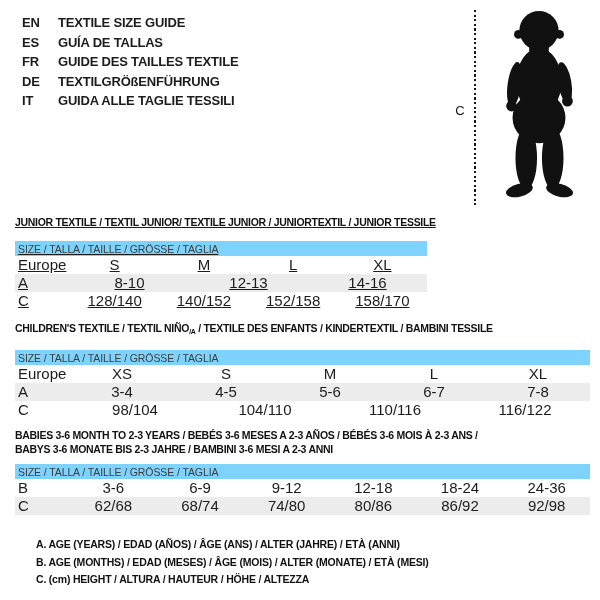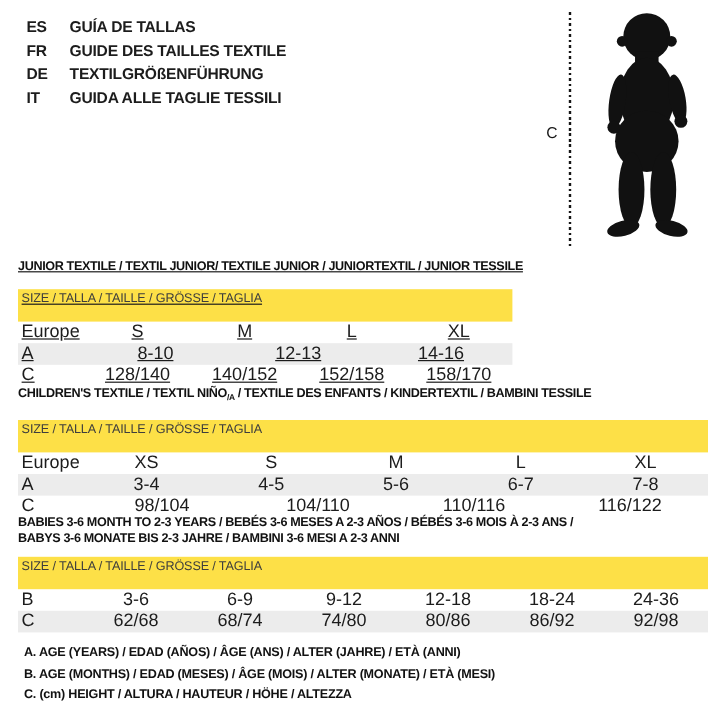--- a/index.html
+++ b/index.html
@@ -15,35 +15,39 @@
   .measure-line{position:absolute;left:474px;top:10px;width:2px;height:196px;
     background:repeating-linear-gradient(to bottom,#161616 0 2.2px,transparent 2.2px 4.6px);}
   .measure-label{position:absolute;left:451px;top:104px;width:18px;text-align:center;
     font-size:13px;line-height:14px;color:#161616;}
   .silhouette{position:absolute;left:487px;top:8px;}
   
   .tblock{position:absolute;left:15px;}
   .tbl-title{font-size:10.5px;font-weight:bold;letter-spacing:-0.3px;line-height:13px;margin-bottom:12px;white-space:nowrap;color:#111;}
   .tbl-title .subscript{font-size:7px;vertical-align:-2px;}
   .tbl-title2{margin-bottom:8px;line-height:14px;}
-  .band{height:27px;line-height:17px;background:#fde047;color:#3d3d3d;font-size:10.5px;padding-left:3px;letter-spacing:-0.1px;}
+  .band{height:15px;line-height:17px;background:#7dd3fc;color:#3d3d3d;font-size:10.5px;padding-left:3px;letter-spacing:-0.1px;}
   .trow{display:flex;height:18px;line-height:18px;font-size:15px;}
   .trow.shade{background:#ececec;}
   .tlab{flex:0 0 52px;padding-left:3px;}
   .tcell{flex:1;text-align:center;}
   
-  .legend{position:absolute;left:20px;top:536px;}
+  .legend{position:absolute;left:36px;top:536px;}
   .legend-line{font-size:10.5px;font-weight:bold;letter-spacing:-0.2px;line-height:17.5px;white-space:nowrap;color:#111;}
 </style>
 </head>
 <body>
 
 <div class="canvas">
 
   <div class="lang-list">
+    <div class="lang-row">
+      <span class="lang-code">EN</span>
+      <span class="lang-label">TEXTILE SIZE GUIDE</span>
+    </div>
     <div class="lang-row">
       <span class="lang-code">ES</span>
       <span class="lang-label">GUÍA DE TALLAS</span>
     </div>
     <div class="lang-row">
       <span class="lang-code">FR</span>
       <span class="lang-label">GUIDE DES TAILLES TEXTILE</span>
     </div>
     <div class="lang-row">
       <span class="lang-code">DE</span>

